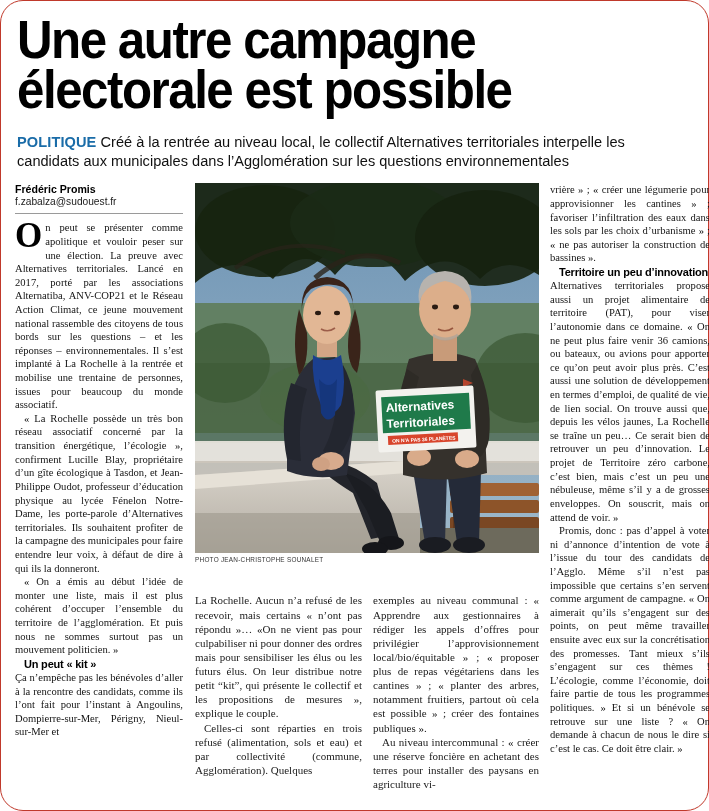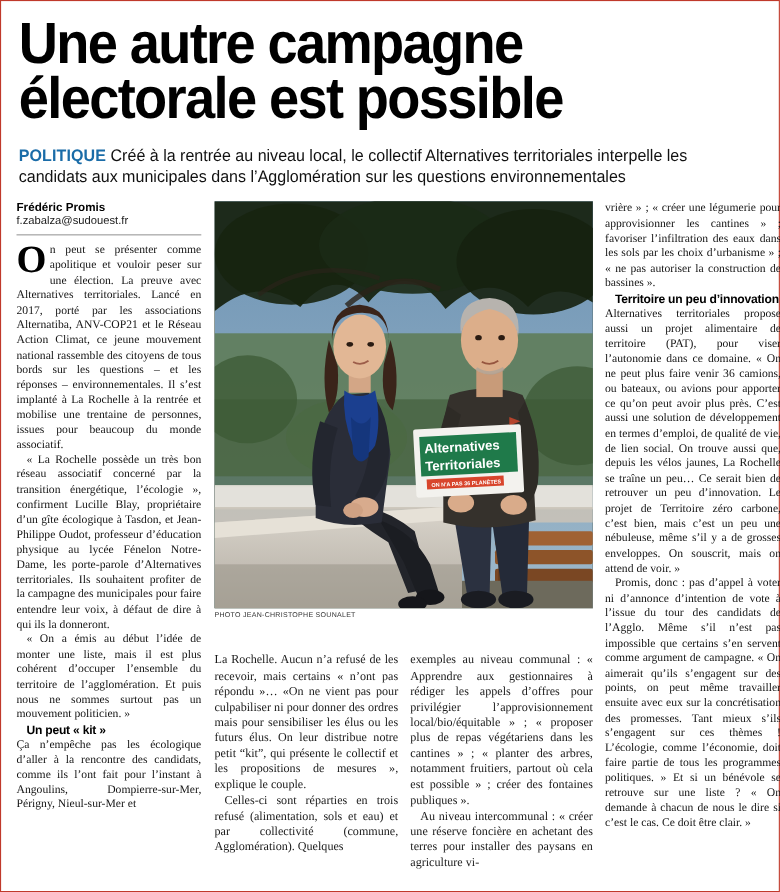--- a/index.html
+++ b/index.html
@@ -183,21 +183,21 @@
     hyphens: auto;
   }
   .lower-col p { margin: 0; text-indent: 9px; }
   .lower-col p.first { text-indent: 0; }
   #lcol1 { left: 0;   width: 167px; }
   #lcol2 { left: 178px; width: 166px; }
 </style>
 </head>
 <body>
 
-<div class="page" style="border-color: rgb(192, 57, 43);">
+<div class="page" style="border-color: rgb(192, 57, 43); border-radius: 23px;">
  <div class="page-inner">
 
   <h1 class="headline">Une autre campagne
 électorale est possible</h1>
 
   <div class="standfirst">
     <span class="kicker" style="color: rgb(26, 108, 168);">POLITIQUE</span><span> Créé à la rentrée au niveau local, le collectif Alternatives territoriales interpelle les candidats aux municipales dans l’Agglomération sur les questions environnementales</span>
   </div>
 
   <div class="body-area">
@@ -206,21 +206,21 @@
       <div class="byline">
         <span class="byline-name">Frédéric Promis</span>
         <span class="byline-mail">f.zabalza@sudouest.fr</span>
       </div>
       <hr class="byline-rule">
 
       <p class="first dropcap-p"><span class="dropcap">O</span><span>n peut se présenter comme apolitique et vouloir peser sur une élection. La preuve avec Alternatives territoriales. Lancé en 2017, porté par les associations Alternatiba, ANV-COP21 et le Réseau Action Climat, ce jeune mouvement national rassemble des citoyens de tous bords sur les questions – et les réponses – environnementales. Il s’est implanté à La Rochelle à la rentrée et mobilise une trentaine de personnes, issues pour beaucoup du monde associatif.</span></p>
       <p>« La Rochelle possède un très bon réseau associatif concerné par la transition énergétique, l’écologie », confirment Lucille Blay, propriétaire d’un gîte écologique à Tasdon, et Jean-Philippe Oudot, professeur d’éducation physique au lycée Fénelon Notre-Dame, les porte-parole d’Alternatives territoriales. Ils souhaitent profiter de la campagne des municipales pour faire entendre leur voix, à défaut de dire à qui ils la donneront.</p>
       <p>« On a émis au début l’idée de monter une liste, mais il est plus cohérent d’occuper l’ensemble du territoire de l’agglomération. Et puis nous ne sommes surtout pas un mouvement politicien. »</p>
       <p class="subhead">Un peut « kit »</p>
-      <p class="first">Ça n’empêche pas les écologique d’aller à la rencontre des candidats, comme ils l’ont fait pour l’instant à Angoulins, Dompierre-sur-Mer, Périgny, Nieul-sur-Mer et</p>
+      <p class="first">Ça n’empêche pas les bénévoles d’aller à la rencontre des candidats, comme ils l’ont fait pour l’instant à Angoulins, Dompierre-sur-Mer, Périgny, Nieul-sur-Mer et</p>
     </div>
 
     <div class="photo-block">
       <div class="photo">
         <svg width="344" height="370" viewBox="0 0 344 370">
           <defs>
             <linearGradient id="skyG" x1="0" y1="0" x2="0" y2="1">
               <stop offset="0%" stop-color="#6d93b4"></stop>
               <stop offset="100%" stop-color="#9fb9ca"></stop>
             </linearGradient>

